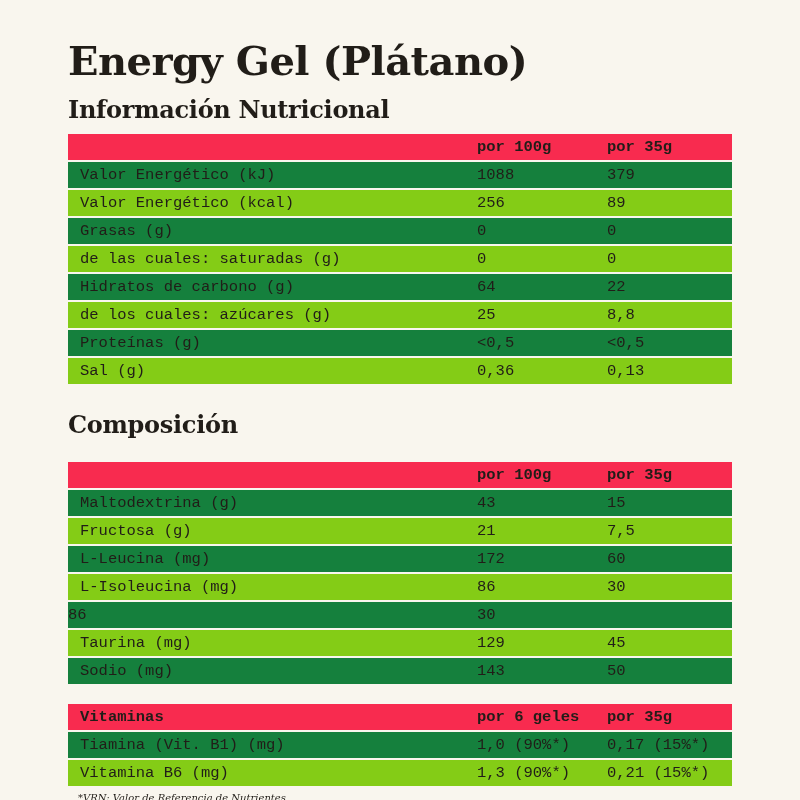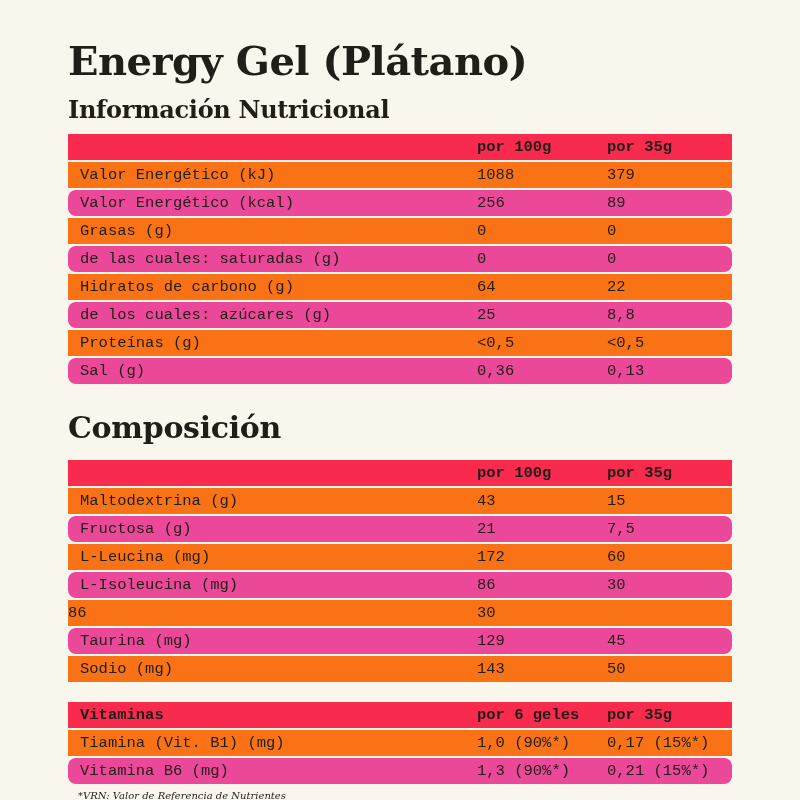--- a/index.html
+++ b/index.html
@@ -26,44 +26,44 @@
   .section-heading {
     font-weight: bold;
     letter-spacing: -0.3px;
   }
   .heading-info {
     font-size: 24px;
     line-height: 1.1;
     margin-bottom: 11px;
   }
   .heading-comp {
-    font-size: 30px;
+    font-size: 24px;
     line-height: 1.05;
     margin-top: 28px;
-    margin-bottom: 16px;
+    margin-bottom: 24px;
   }
 
   .ntable { width: 664px; }
   .vitamins-table { margin-top: 20px; }
 
   .trow {
     display: grid;
     grid-template-columns: 409px 130px 125px;
     align-items: center;
     height: 26px;
     margin-bottom: 2px;
     font-size: 15.5px;
     font-family: Liberation Mono, monospace;
   }
   .trow.thead {
     background: #F82B4F;
     font-weight: bold;
   }
-  .trow.cream { background: #f97316; }
-  .trow.pink  { background: #ec4899; border-radius: 8px; }
+  .trow.cream { background: #15803d; }
+  .trow.pink  { background: #84cc16; }
 
   .cell { white-space: nowrap; overflow: hidden; }
   .cell.label  { padding-left: 12px; }
   .cell.indent { }
 
   .footnote {
     margin-top: 6px;
     font-size: 10px;
     font-style: italic;
     padding-left: 10px;

